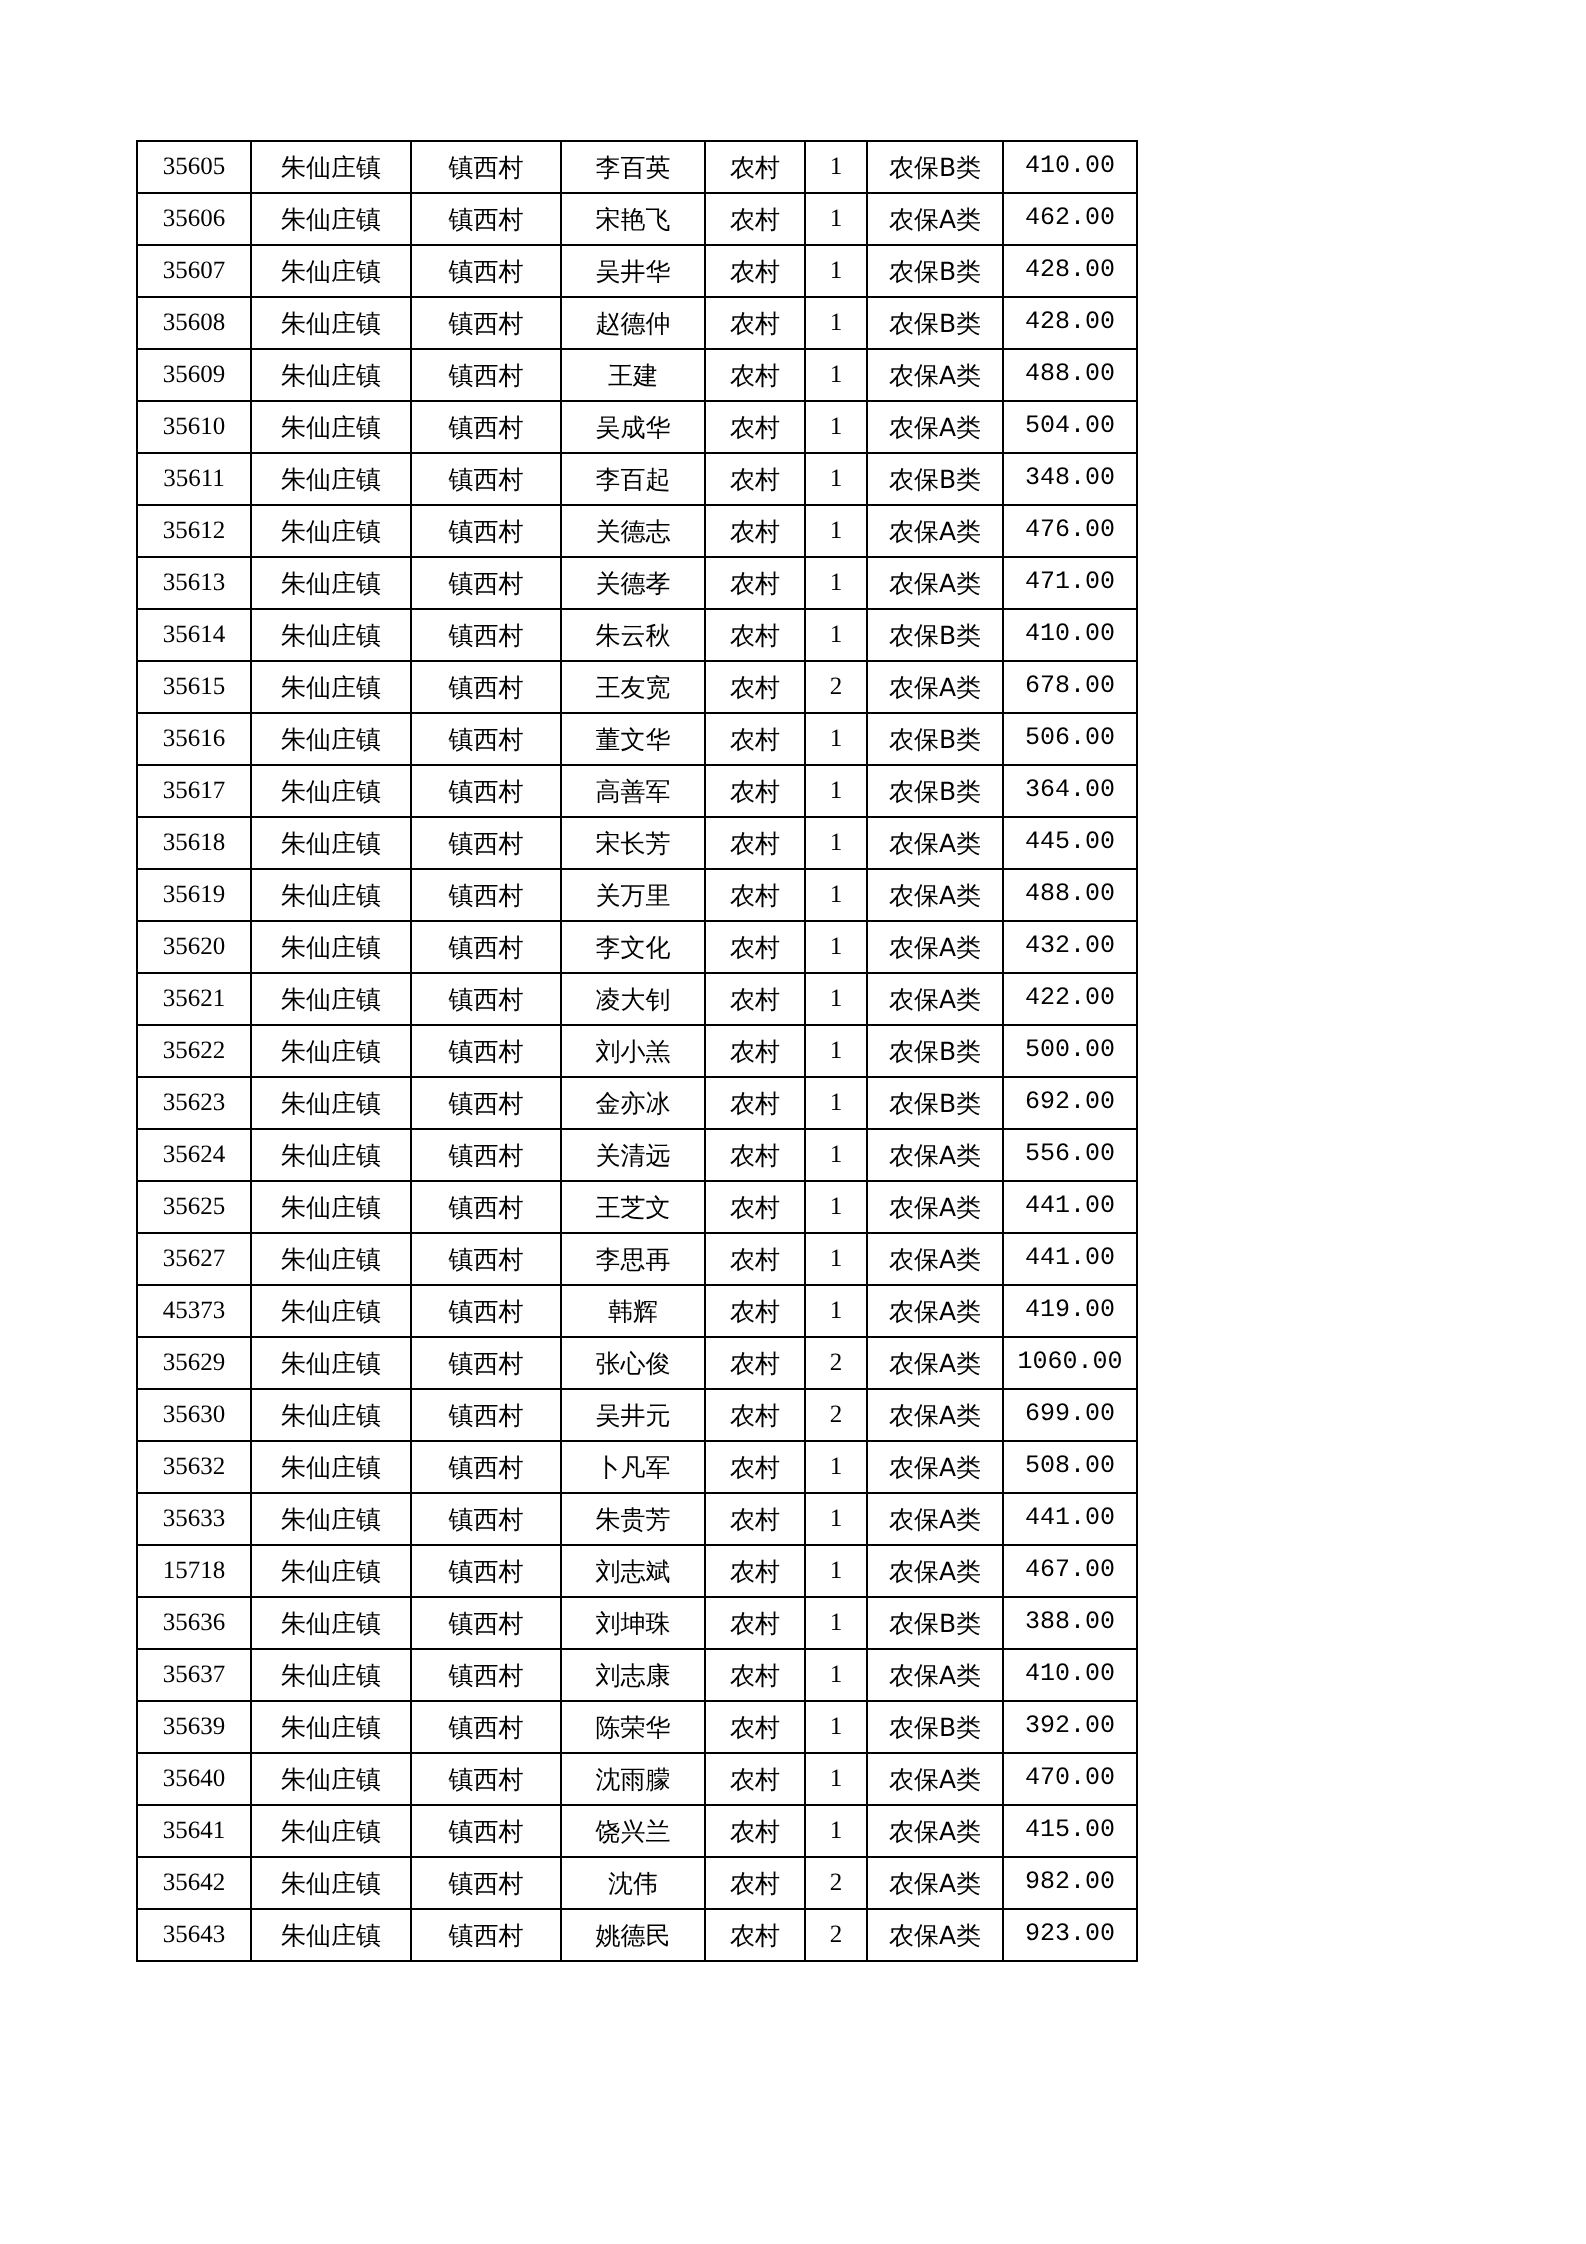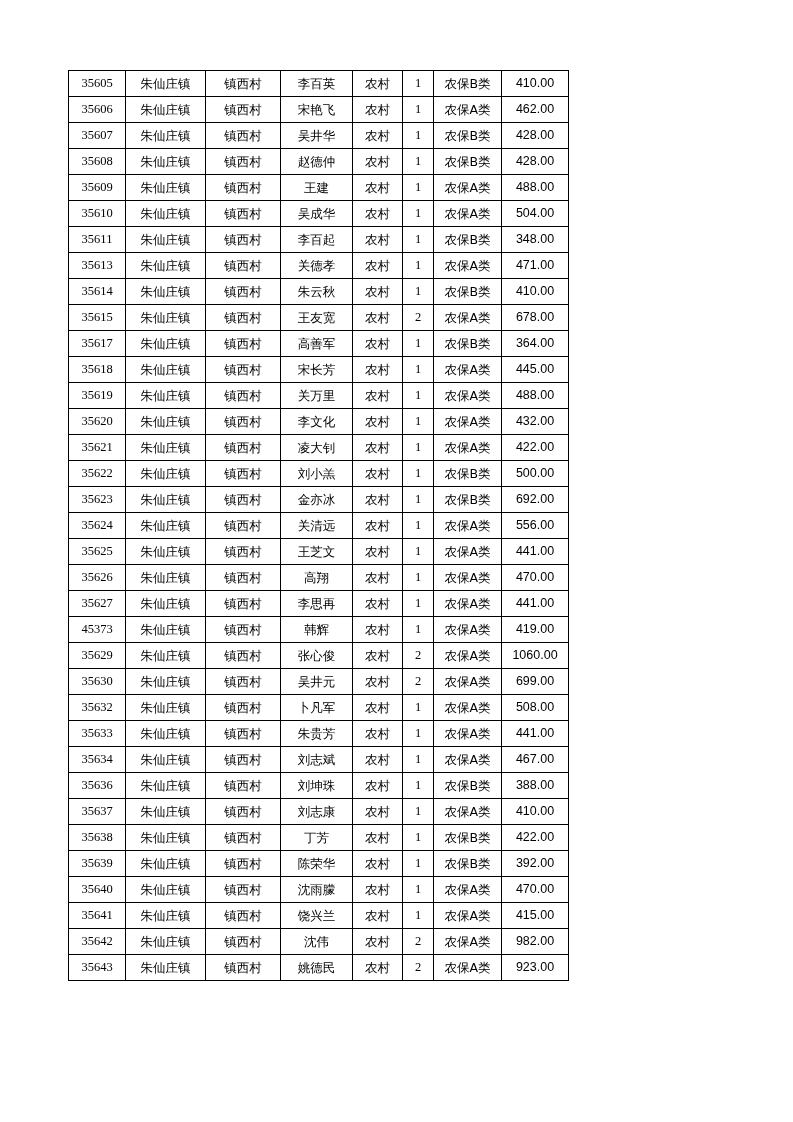--- a/index.html
+++ b/index.html
@@ -43,21 +43,21 @@
   col.c-vill  { width: 75px; }
   col.c-name  { width: 72px; }
   col.c-type  { width: 50px; }
   col.c-num   { width: 31px; }
   col.c-cat   { width: 68px; }
   col.c-amt   { width: 67px; }
 
   .cell-id   { font-family: "Liberation Serif", serif; font-size: 12.5px; }
   .cell-cn   { font-family: "DejaVu Sans", sans-serif; font-size: 12px; }
   .cell-num  { font-family: "Liberation Serif", serif; font-size: 12.5px; }
-  .cell-amt  { font-family: Liberation Sans, sans-serif; font-size: 12.5px; text-align: center; margin-top: 29px; }
+  .cell-amt  { font-family: Liberation Mono, monospace; font-size: 12.5px; text-align: center; margin-top: 29px; }
 </style>
 </head>
 <body>
 
 <div class="page">
   <table class="data-table">
     <colgroup>
       <col class="c-id">
         <col class="c-town">
         <col class="c-vill">
@@ -132,20 +132,30 @@
           <td class="cell-id">35611</td>
           <td class="cell-cn">朱仙庄镇</td>
           <td class="cell-cn">镇西村</td>
           <td class="cell-cn">李百起</td>
           <td class="cell-cn">农村</td>
           <td class="cell-num">1</td>
           <td class="cell-cn">农保B类</td>
           <td class="cell-amt">348.00</td>
         </tr>
         <tr>
+          <td class="cell-id">35612</td>
+          <td class="cell-cn">朱仙庄镇</td>
+          <td class="cell-cn">镇西村</td>
+          <td class="cell-cn">关德志</td>
+          <td class="cell-cn">农村</td>
+          <td class="cell-num">1</td>
+          <td class="cell-cn">农保A类</td>
+          <td class="cell-amt">476.00</td>
+        </tr>
+        <tr>
           <td class="cell-id">35613</td>
           <td class="cell-cn">朱仙庄镇</td>
           <td class="cell-cn">镇西村</td>
           <td class="cell-cn">关德孝</td>
           <td class="cell-cn">农村</td>
           <td class="cell-num">1</td>
           <td class="cell-cn">农保A类</td>
           <td class="cell-amt">471.00</td>
         </tr>
         <tr>
@@ -162,20 +172,30 @@
           <td class="cell-id">35615</td>
           <td class="cell-cn">朱仙庄镇</td>
           <td class="cell-cn">镇西村</td>
           <td class="cell-cn">王友宽</td>
           <td class="cell-cn">农村</td>
           <td class="cell-num">2</td>
           <td class="cell-cn">农保A类</td>
           <td class="cell-amt">678.00</td>
         </tr>
         <tr>
+          <td class="cell-id">35616</td>
+          <td class="cell-cn">朱仙庄镇</td>
+          <td class="cell-cn">镇西村</td>
+          <td class="cell-cn">董文华</td>
+          <td class="cell-cn">农村</td>
+          <td class="cell-num">1</td>
+          <td class="cell-cn">农保B类</td>
+          <td class="cell-amt">506.00</td>
+        </tr>
+        <tr>
           <td class="cell-id">35617</td>
           <td class="cell-cn">朱仙庄镇</td>
           <td class="cell-cn">镇西村</td>
           <td class="cell-cn">高善军</td>
           <td class="cell-cn">农村</td>
           <td class="cell-num">1</td>
           <td class="cell-cn">农保B类</td>
           <td class="cell-amt">364.00</td>
         </tr>
         <tr>
@@ -252,30 +272,20 @@
           <td class="cell-id">35625</td>
           <td class="cell-cn">朱仙庄镇</td>
           <td class="cell-cn">镇西村</td>
           <td class="cell-cn">王芝文</td>
           <td class="cell-cn">农村</td>
           <td class="cell-num">1</td>
           <td class="cell-cn">农保A类</td>
           <td class="cell-amt">441.00</td>
         </tr>
         <tr>
-          <td class="cell-id">35626</td>
-          <td class="cell-cn">朱仙庄镇</td>
-          <td class="cell-cn">镇西村</td>
-          <td class="cell-cn">高翔</td>
-          <td class="cell-cn">农村</td>
-          <td class="cell-num">1</td>
-          <td class="cell-cn">农保A类</td>
-          <td class="cell-amt">470.00</td>
-        </tr>
-        <tr>
           <td class="cell-id">35627</td>
           <td class="cell-cn">朱仙庄镇</td>
           <td class="cell-cn">镇西村</td>
           <td class="cell-cn">李思再</td>
           <td class="cell-cn">农村</td>
           <td class="cell-num">1</td>
           <td class="cell-cn">农保A类</td>
           <td class="cell-amt">441.00</td>
         </tr>
         <tr>
@@ -322,21 +332,21 @@
           <td class="cell-id">35633</td>
           <td class="cell-cn">朱仙庄镇</td>
           <td class="cell-cn">镇西村</td>
           <td class="cell-cn">朱贵芳</td>
           <td class="cell-cn">农村</td>
           <td class="cell-num">1</td>
           <td class="cell-cn">农保A类</td>
           <td class="cell-amt">441.00</td>
         </tr>
         <tr>
-          <td class="cell-id">35634</td>
+          <td class="cell-id">15718</td>
           <td class="cell-cn">朱仙庄镇</td>
           <td class="cell-cn">镇西村</td>
           <td class="cell-cn">刘志斌</td>
           <td class="cell-cn">农村</td>
           <td class="cell-num">1</td>
           <td class="cell-cn">农保A类</td>
           <td class="cell-amt">467.00</td>
         </tr>
         <tr>
           <td class="cell-id">35636</td>
@@ -350,30 +360,20 @@
         </tr>
         <tr>
           <td class="cell-id">35637</td>
           <td class="cell-cn">朱仙庄镇</td>
           <td class="cell-cn">镇西村</td>
           <td class="cell-cn">刘志康</td>
           <td class="cell-cn">农村</td>
           <td class="cell-num">1</td>
           <td class="cell-cn">农保A类</td>
           <td class="cell-amt">410.00</td>
-        </tr>
-        <tr>
-          <td class="cell-id">35638</td>
-          <td class="cell-cn">朱仙庄镇</td>
-          <td class="cell-cn">镇西村</td>
-          <td class="cell-cn">丁芳</td>
-          <td class="cell-cn">农村</td>
-          <td class="cell-num">1</td>
-          <td class="cell-cn">农保B类</td>
-          <td class="cell-amt">422.00</td>
         </tr>
         <tr>
           <td class="cell-id">35639</td>
           <td class="cell-cn">朱仙庄镇</td>
           <td class="cell-cn">镇西村</td>
           <td class="cell-cn">陈荣华</td>
           <td class="cell-cn">农村</td>
           <td class="cell-num">1</td>
           <td class="cell-cn">农保B类</td>
           <td class="cell-amt">392.00</td>

